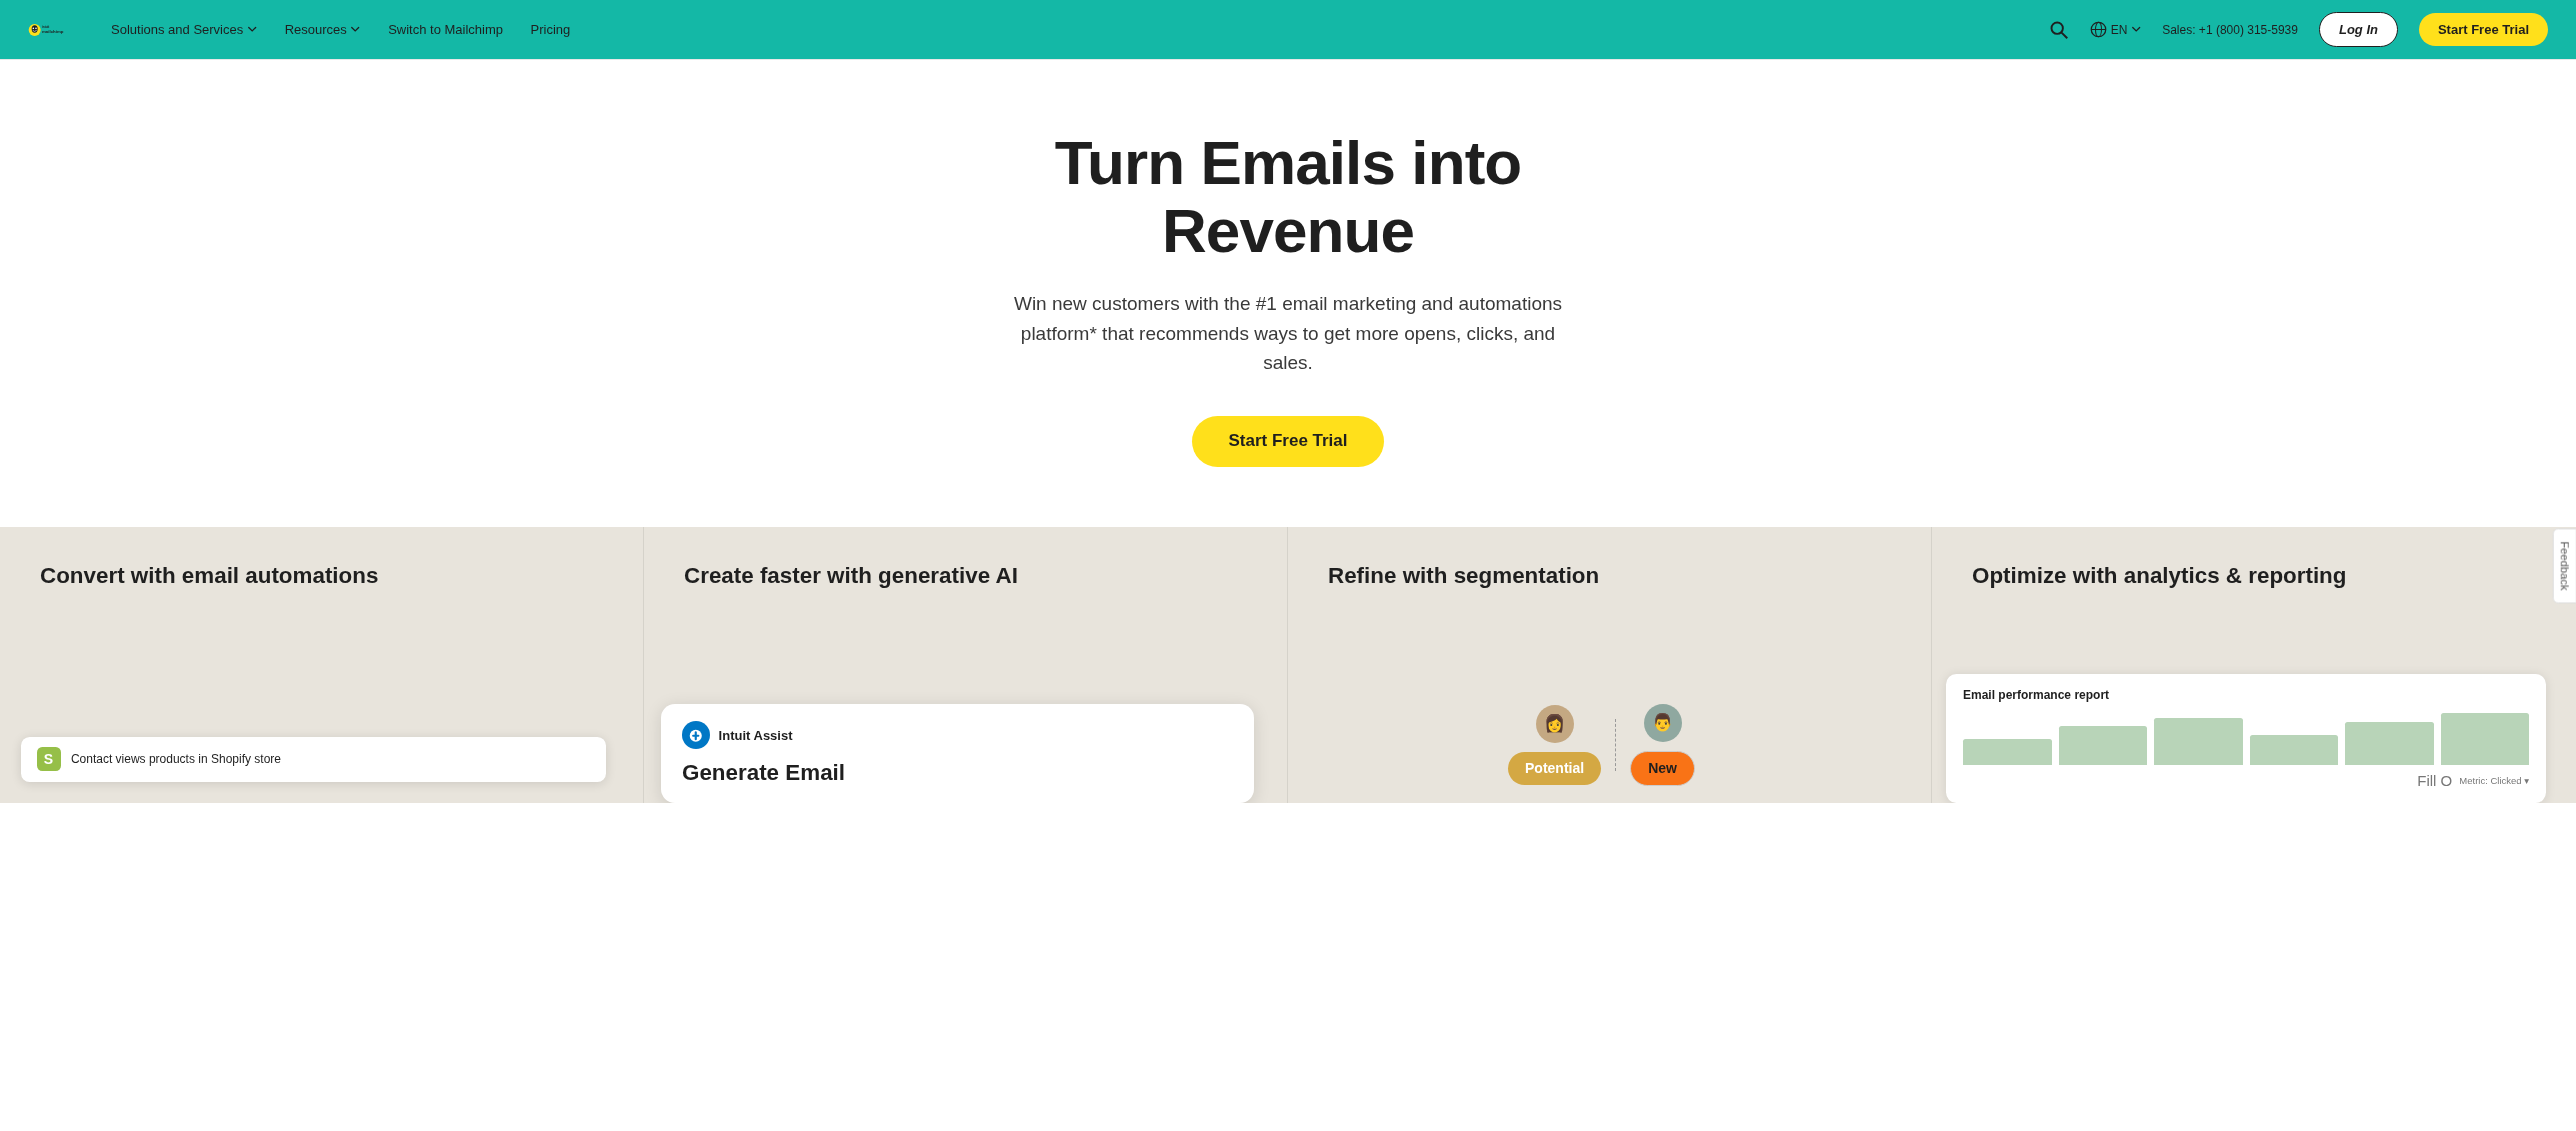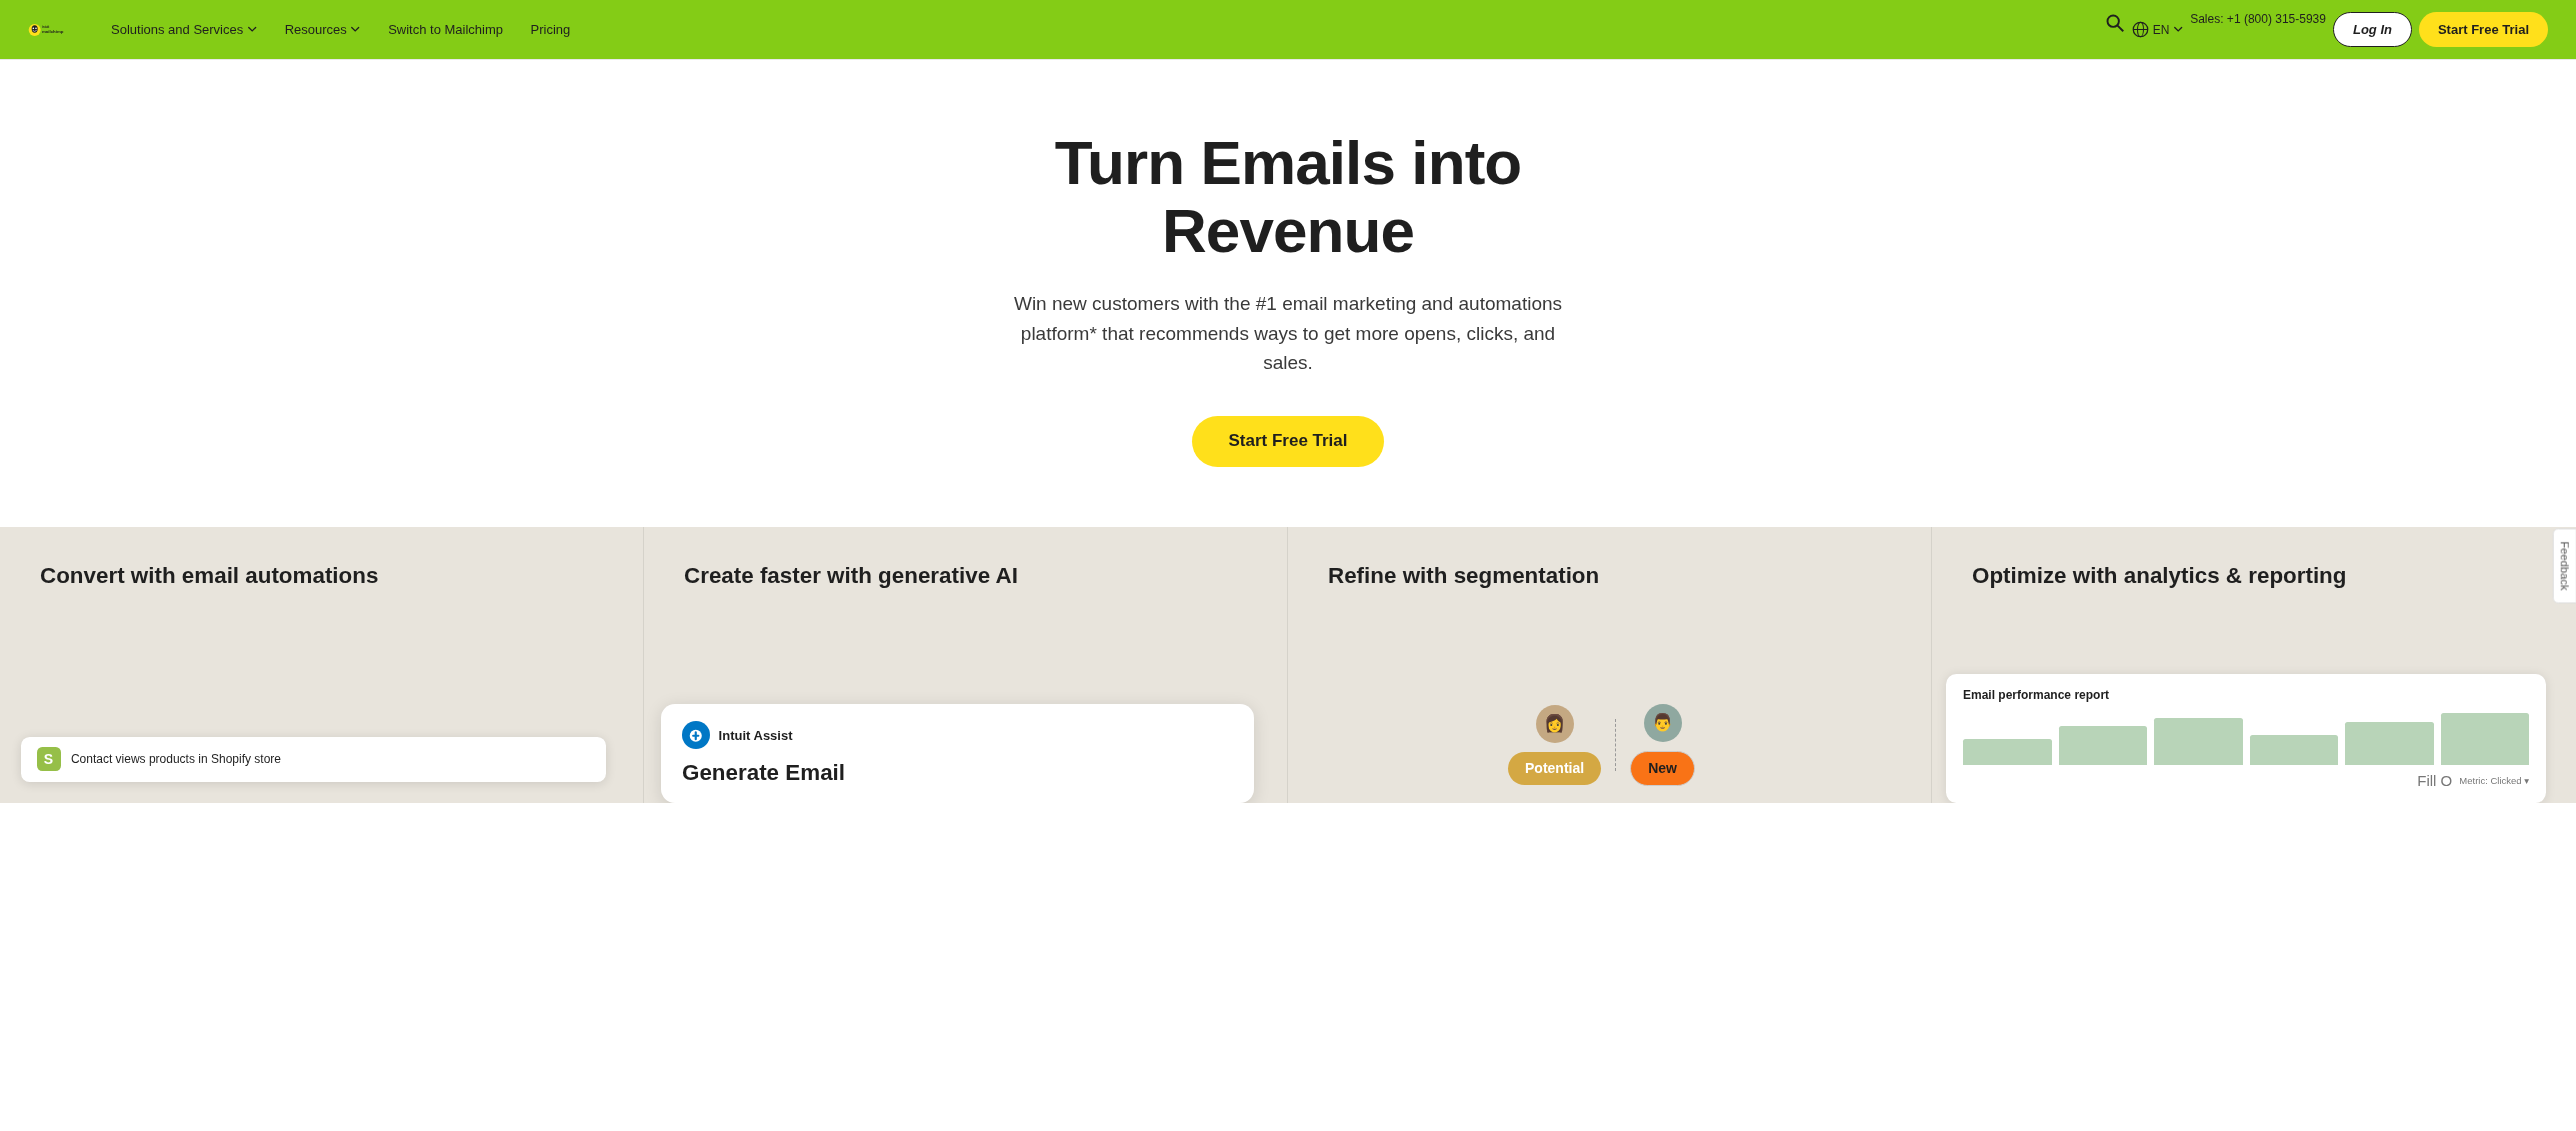--- a/index.html
+++ b/index.html
@@ -5,21 +5,21 @@
     * { margin: 0; padding: 0; box-sizing: border-box; }
     body { font-family: -apple-system, BlinkMacSystemFont, 'Segoe UI', Arial, sans-serif; background: #fff; overflow-x: hidden; }
 
     
     nav {
       display: flex;
       align-items: center;
       height: 60px;
       padding: 12px 28px;
       border-bottom: 0.9px solid #e8e8e8;
-      background: #84cc16;
+      background: #14b8a6;
       position: relative;
       z-index: 100;
     }
     .nav-logo {
       display: flex;
       align-items: center;
       gap: 5.2px;
       margin-right: 31px;
       text-decoration: none;
       flex-shrink: 0;
@@ -46,21 +46,22 @@
       border-radius: 3.5px;
       white-space: nowrap;
     }
     .nav-link .chevron {
       width: 10.4px;
       height: 10.4px;
       display: inline-flex;
     }
     .nav-right {
       display: flex;
-      gap: 7px;
+      align-items: center;
+      gap: 21px;
       margin-left: auto;
     }
     .nav-search-icon {
       width: 21px;
       height: 21px;
       cursor: pointer;
       color: #1f1f1f;
     }
     .nav-lang {
       display: flex;

